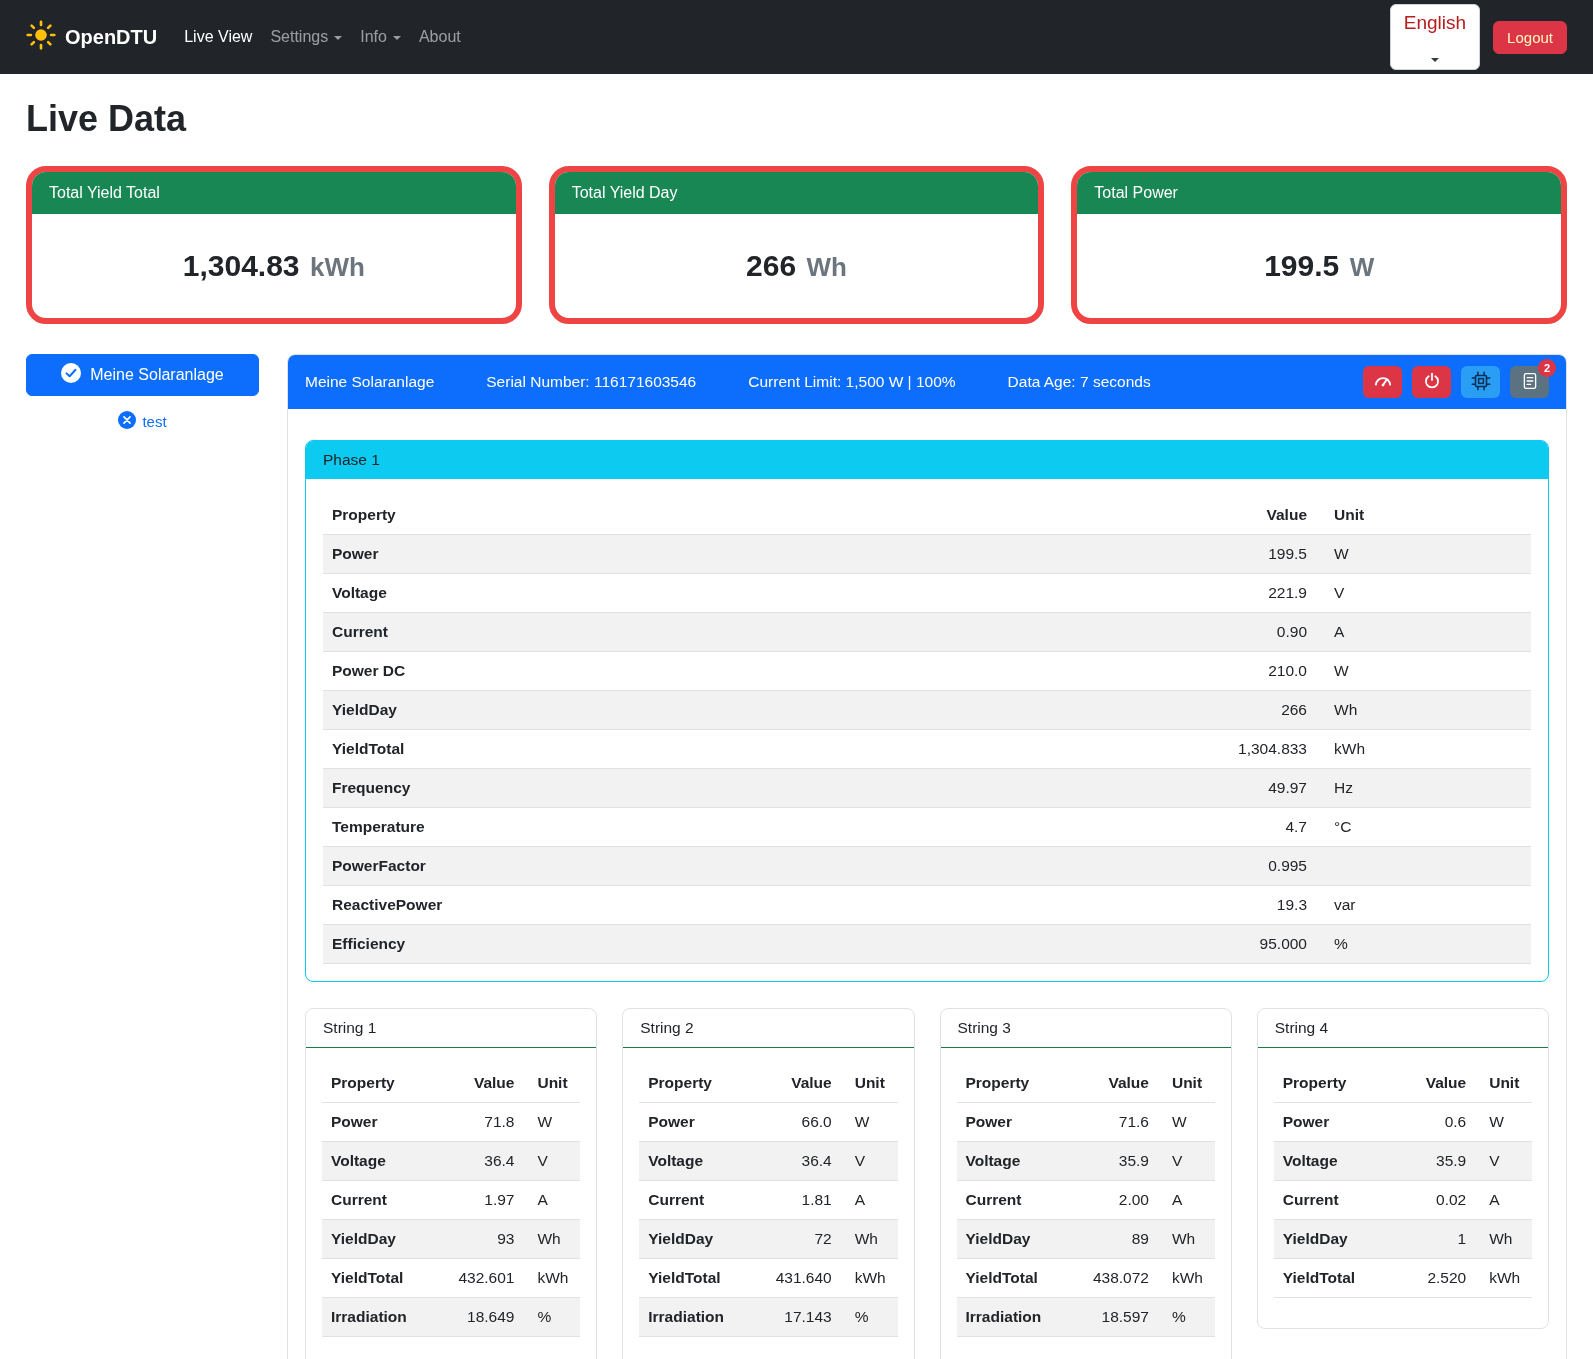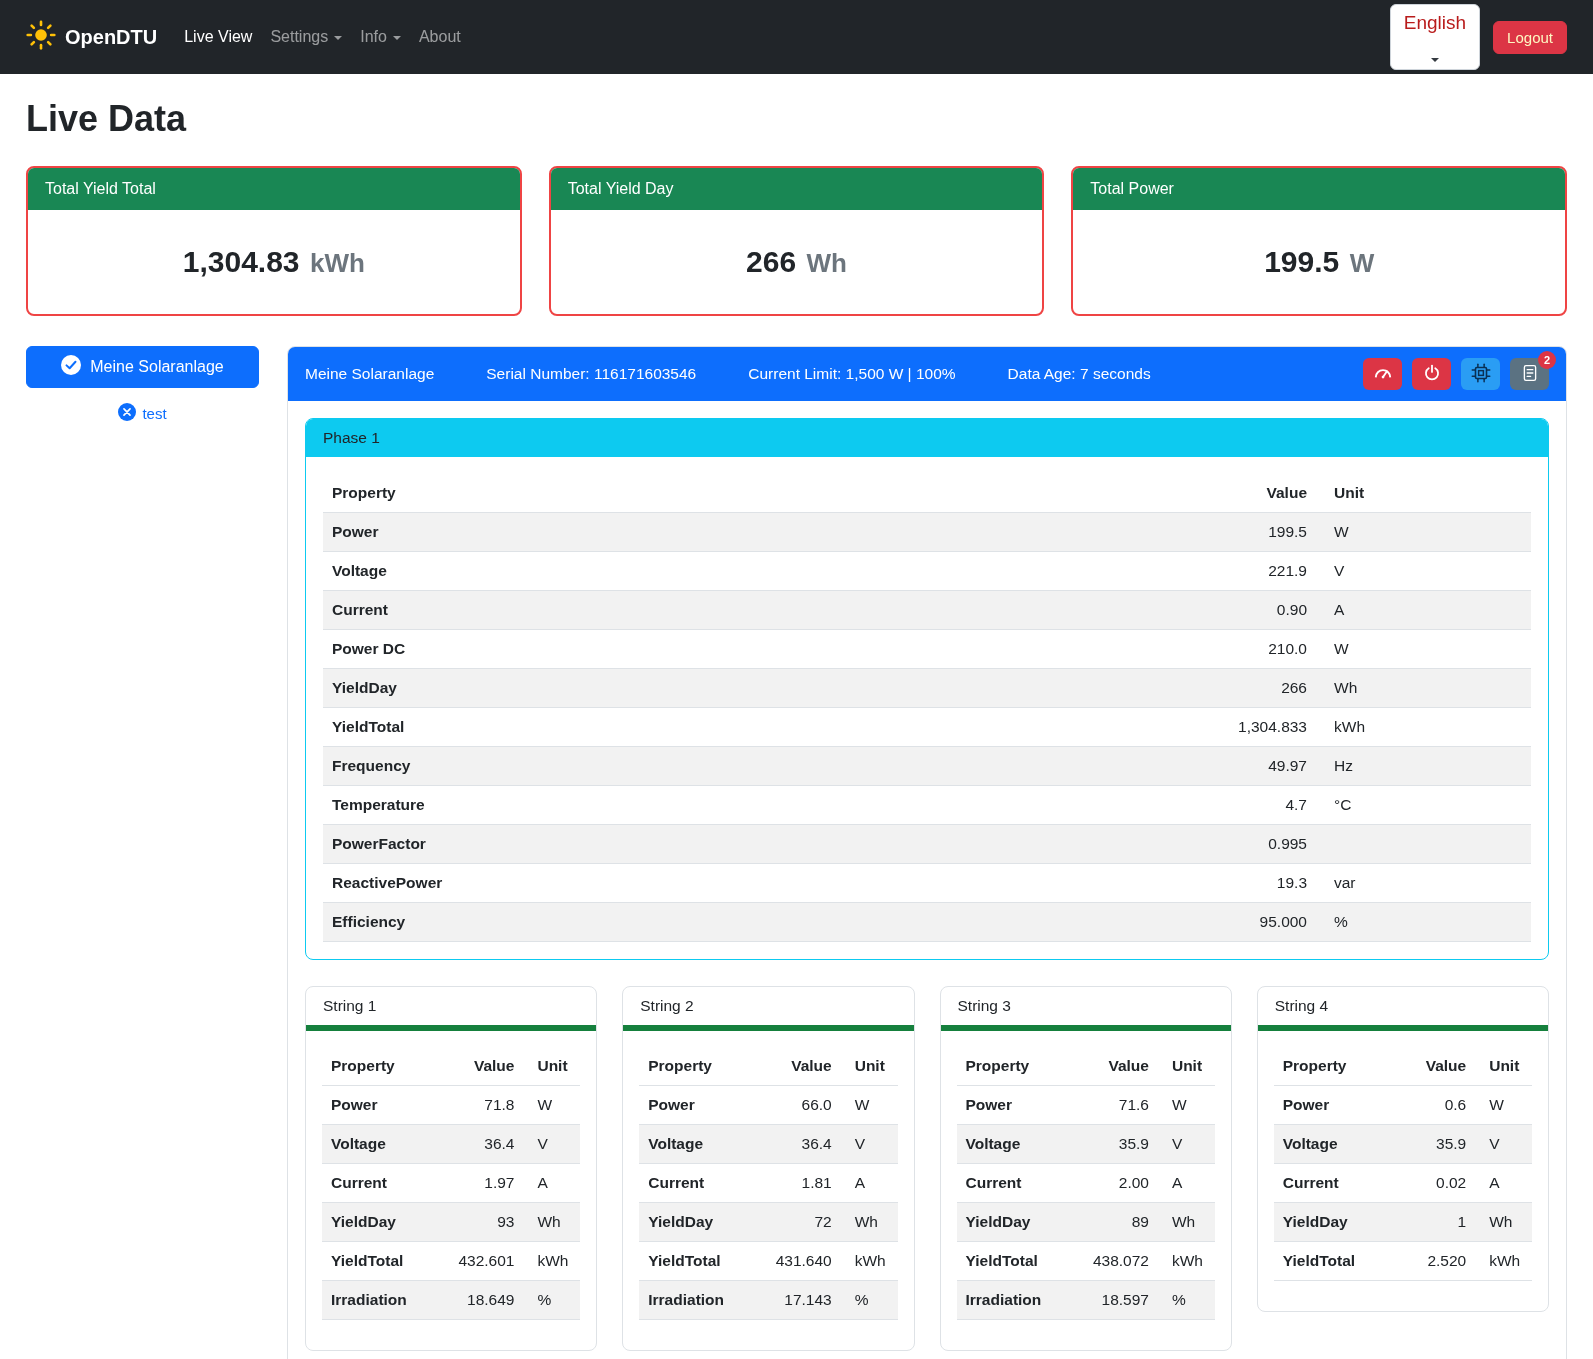--- a/index.html
+++ b/index.html
@@ -54,21 +54,21 @@
     border: 1px solid #dc3545; border-radius: 6px;
     padding: 7px 13px; font-size: 15px; cursor: pointer;
     font-family: inherit;
   }
   
   .content { padding: 6px 26px 30px; }
   .page-title { font-size: 36px; font-weight: 700; margin: 18px 0 26px; }
   
   .summary-row { display: flex; gap: 27px; }
   .summary-card {
-    flex: 1; border: 2px solid #ef4444; border-radius: 8px;
+    flex: 1; border: 6px solid #ef4444; border-radius: 20px;
     overflow: hidden; background: #fff;
   }
   .summary-card-header {
     background: #198754; color: #fff;
     padding: 12px 17px; font-size: 16px;
   }
   .summary-card-body {
     padding: 35px 16px; text-align: center;
   }
   .summary-value { font-size: 30px; font-weight: 700; color: #212529; }
@@ -114,21 +114,21 @@
     background: #dc3545; color: #fff;
     min-width: 18px; height: 18px; border-radius: 9px;
     font-size: 11px; font-weight: 700;
     display: flex; align-items: center; justify-content: center;
     padding: 0 4px;
   }
   .panel-body { padding: 17px; }
   
   .phase-card {
     border: 1px solid #0dcaf0; border-radius: 8px;
-    overflow: hidden; margin-bottom: 26px; background: #fff;
+    overflow: hidden; margin-bottom: 26px; background: #fff; margin-top: 14px;
   }
   .phase-card-header {
     background: #0dcaf0; color: #212529;
     padding: 10px 17px; font-size: 15.5px;
   }
   .phase-card-body { padding: 17px; }
   
   .data-table { width: 100%; border-collapse: collapse; font-size: 15.5px; }
   .data-table th, .data-table td {
     padding: 10px 9px;
@@ -146,21 +146,21 @@
   .string-table .col-unit { width: 22%; padding-left: 14px; }
   .string-table .cell-unit { padding-left: 14px; }
   .string-table tbody tr:nth-child(even) { background: rgba(0,0,0,.05); }
   
   .strings-row { display: flex; gap: 25px; align-items: flex-start; }
   .string-card {
     flex: 1; border: 1px solid #dee2e6; border-radius: 8px; background: #fff;
   }
   .string-card-header {
     padding: 10px 17px; font-size: 15.5px;
-    border-bottom: 6px solid #15803d;
+    border-bottom: 1px solid #15803d;
   }
   .string-card-body { padding: 16px 16px 30px; }
 </style>
 </head>
 <body>
 
 <nav class="navbar">
   <div class="nav-left">
     <span class="brand">
       <span>

